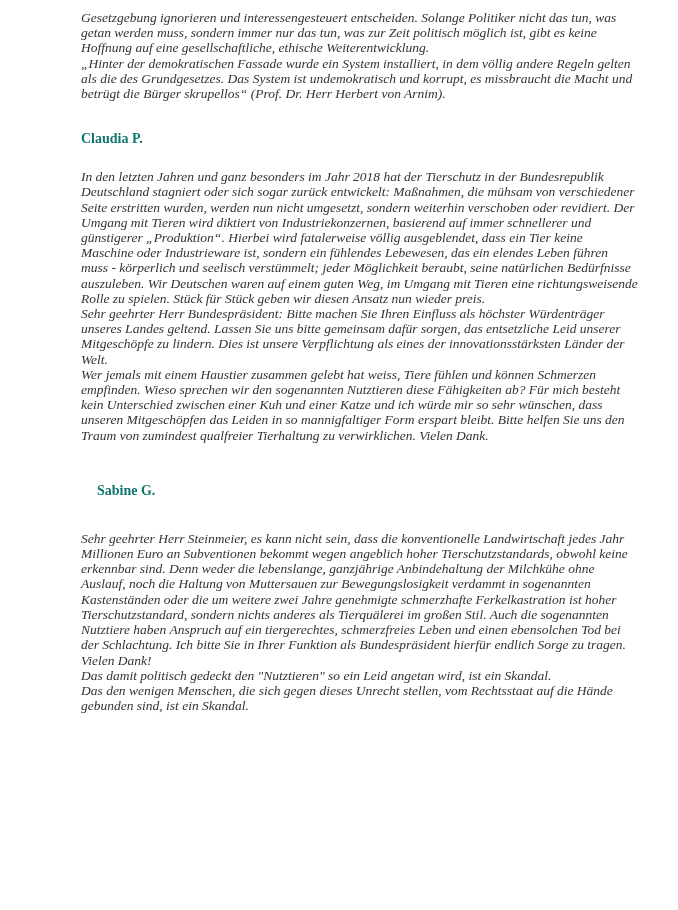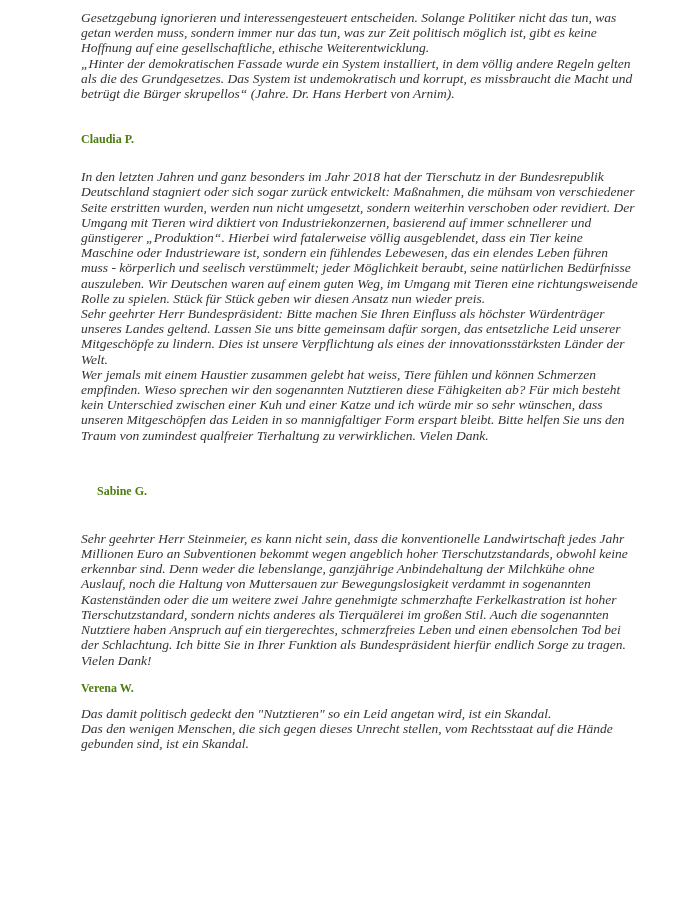--- a/index.html
+++ b/index.html
@@ -18,51 +18,50 @@
   .body-text {
     font-style: italic;
     font-size: 13.5px;
     line-height: 15.2px;
     color: #333333;
     margin: 0;
   }
   .author {
     font-style: normal;
     font-weight: bold;
-    font-size: 12px;
+    font-size: 14px;
     line-height: 16px;
-    color: #4d7c0f;
+    color: #0f766e;
   }
   .c0 .author { margin: 30px 0 22px 0; }
   .c1 .author { margin: 10px 0 40px 0; }
   .c2 .author { margin: 40px 0 32px 16px; }
   .c3 .author { margin: 12px 0 10px 0; }
 </style>
 </head>
 <body>
 
 <main class="page">
 
   <p class="body-text">Gesetzgebung ignorieren und interessengesteuert entscheiden. Solange Politiker nicht das tun, was getan werden muss, sondern immer nur das tun, was zur Zeit politisch möglich ist, gibt es keine Hoffnung auf eine gesellschaftliche, ethische Weiterentwicklung.</p>
-  <p class="body-text">„Hinter der demokratischen Fassade wurde ein System installiert, in dem völlig andere Regeln gelten als die des Grundgesetzes. Das System ist undemokratisch und korrupt, es missbraucht die Macht und betrügt die Bürger skrupellos“ (Jahre. Dr. Hans Herbert von Arnim).</p>
+  <p class="body-text">„Hinter der demokratischen Fassade wurde ein System installiert, in dem völlig andere Regeln gelten als die des Grundgesetzes. Das System ist undemokratisch und korrupt, es missbraucht die Macht und betrügt die Bürger skrupellos“ (Prof. Dr. Herr Herbert von Arnim).</p>
 
   <section class="comment c0">
     <h3 class="author">Claudia P.</h3>
     <p class="body-text">In den letzten Jahren und ganz besonders im Jahr 2018 hat der Tierschutz in der Bundesrepublik Deutschland stagniert oder sich sogar zurück entwickelt: Maßnahmen, die mühsam von verschiedener Seite erstritten wurden, werden nun nicht umgesetzt, sondern weiterhin verschoben oder revidiert. Der Umgang mit Tieren wird diktiert von Industriekonzernen, basierend auf immer schnellerer und günstigerer „Produktion“. Hierbei wird fatalerweise völlig ausgeblendet, dass ein Tier keine Maschine oder Industrieware ist, sondern ein fühlendes Lebewesen, das ein elendes Leben führen muss - körperlich und seelisch verstümmelt; jeder Möglichkeit beraubt, seine natürlichen Bedürfnisse auszuleben. Wir Deutschen waren auf einem guten Weg, im Umgang mit Tieren eine richtungsweisende Rolle zu spielen. Stück für Stück geben wir diesen Ansatz nun wieder preis.</p>
     <p class="body-text">Sehr geehrter Herr Bundespräsident: Bitte machen Sie Ihren Einfluss als höchster Würdenträger unseres Landes geltend. Lassen Sie uns bitte gemeinsam dafür sorgen, das entsetzliche Leid unserer Mitgeschöpfe zu lindern. Dies ist unsere Verpflichtung als eines der innovationsstärksten Länder der Welt.</p>
   </section>
 
   <section class="comment c1">
     <p class="body-text">Wer jemals mit einem Haustier zusammen gelebt hat weiss, Tiere fühlen und können Schmerzen empfinden. Wieso sprechen wir den sogenannten Nutztieren diese Fähigkeiten ab? Für mich besteht kein Unterschied zwischen einer Kuh und einer Katze und ich würde mir so sehr wünschen, dass unseren Mitgeschöpfen das Leiden in so mannigfaltiger Form erspart bleibt. Bitte helfen Sie uns den Traum von zumindest qualfreier Tierhaltung zu verwirklichen. Vielen Dank.</p>
   </section>
 
   <section class="comment c2">
     <h3 class="author">Sabine G.</h3>
     <p class="body-text">Sehr geehrter Herr Steinmeier, es kann nicht sein, dass die konventionelle Landwirtschaft jedes Jahr Millionen Euro an Subventionen bekommt wegen angeblich hoher Tierschutzstandards, obwohl keine erkennbar sind. Denn weder die lebenslange, ganzjährige Anbindehaltung der Milchkühe ohne Auslauf, noch die Haltung von Muttersauen zur Bewegungslosigkeit verdammt in sogenannten Kastenständen oder die um weitere zwei Jahre genehmigte schmerzhafte Ferkelkastration ist hoher Tierschutzstandard, sondern nichts anderes als Tierquälerei im großen Stil. Auch die sogenannten Nutztiere haben Anspruch auf ein tiergerechtes, schmerzfreies Leben und einen ebensolchen Tod bei der Schlachtung. Ich bitte Sie in Ihrer Funktion als Bundespräsident hierfür endlich Sorge zu tragen. Vielen Dank!</p>
   </section>
 
   <section class="comment c3">
-    <h3 class="author">Verena W.</h3>
     <p class="body-text">Das damit politisch gedeckt den "Nutztieren" so ein Leid angetan wird, ist ein Skandal.</p>
     <p class="body-text">Das den wenigen Menschen, die sich gegen dieses Unrecht stellen, vom Rechtsstaat auf die Hände gebunden sind, ist ein Skandal.</p>
   </section>
 
 </main>
 
 </body></html>

